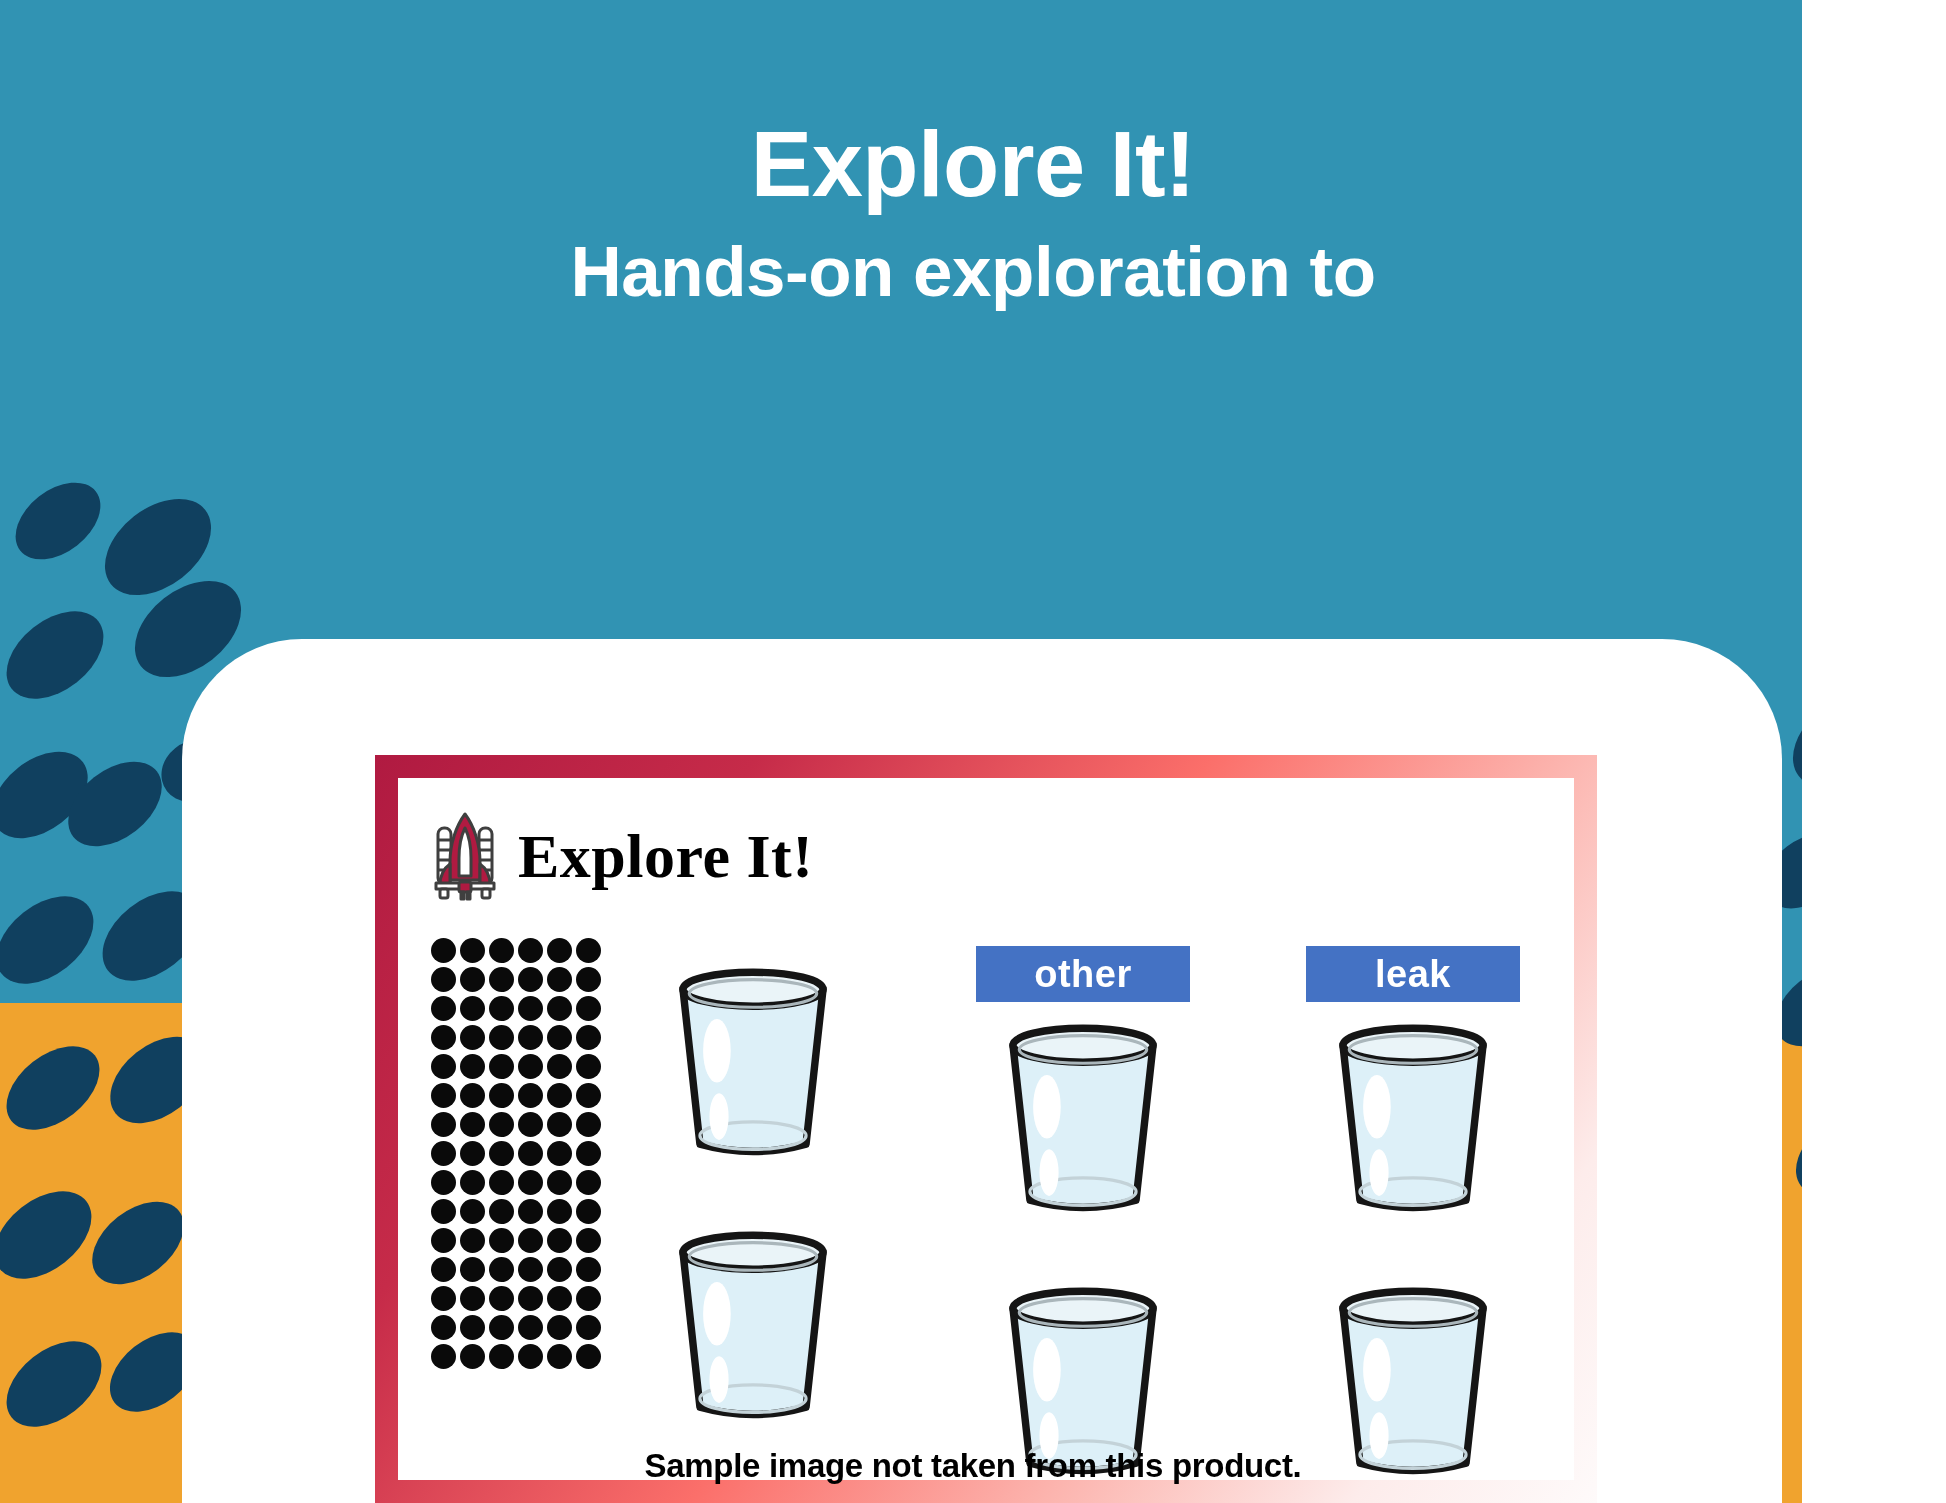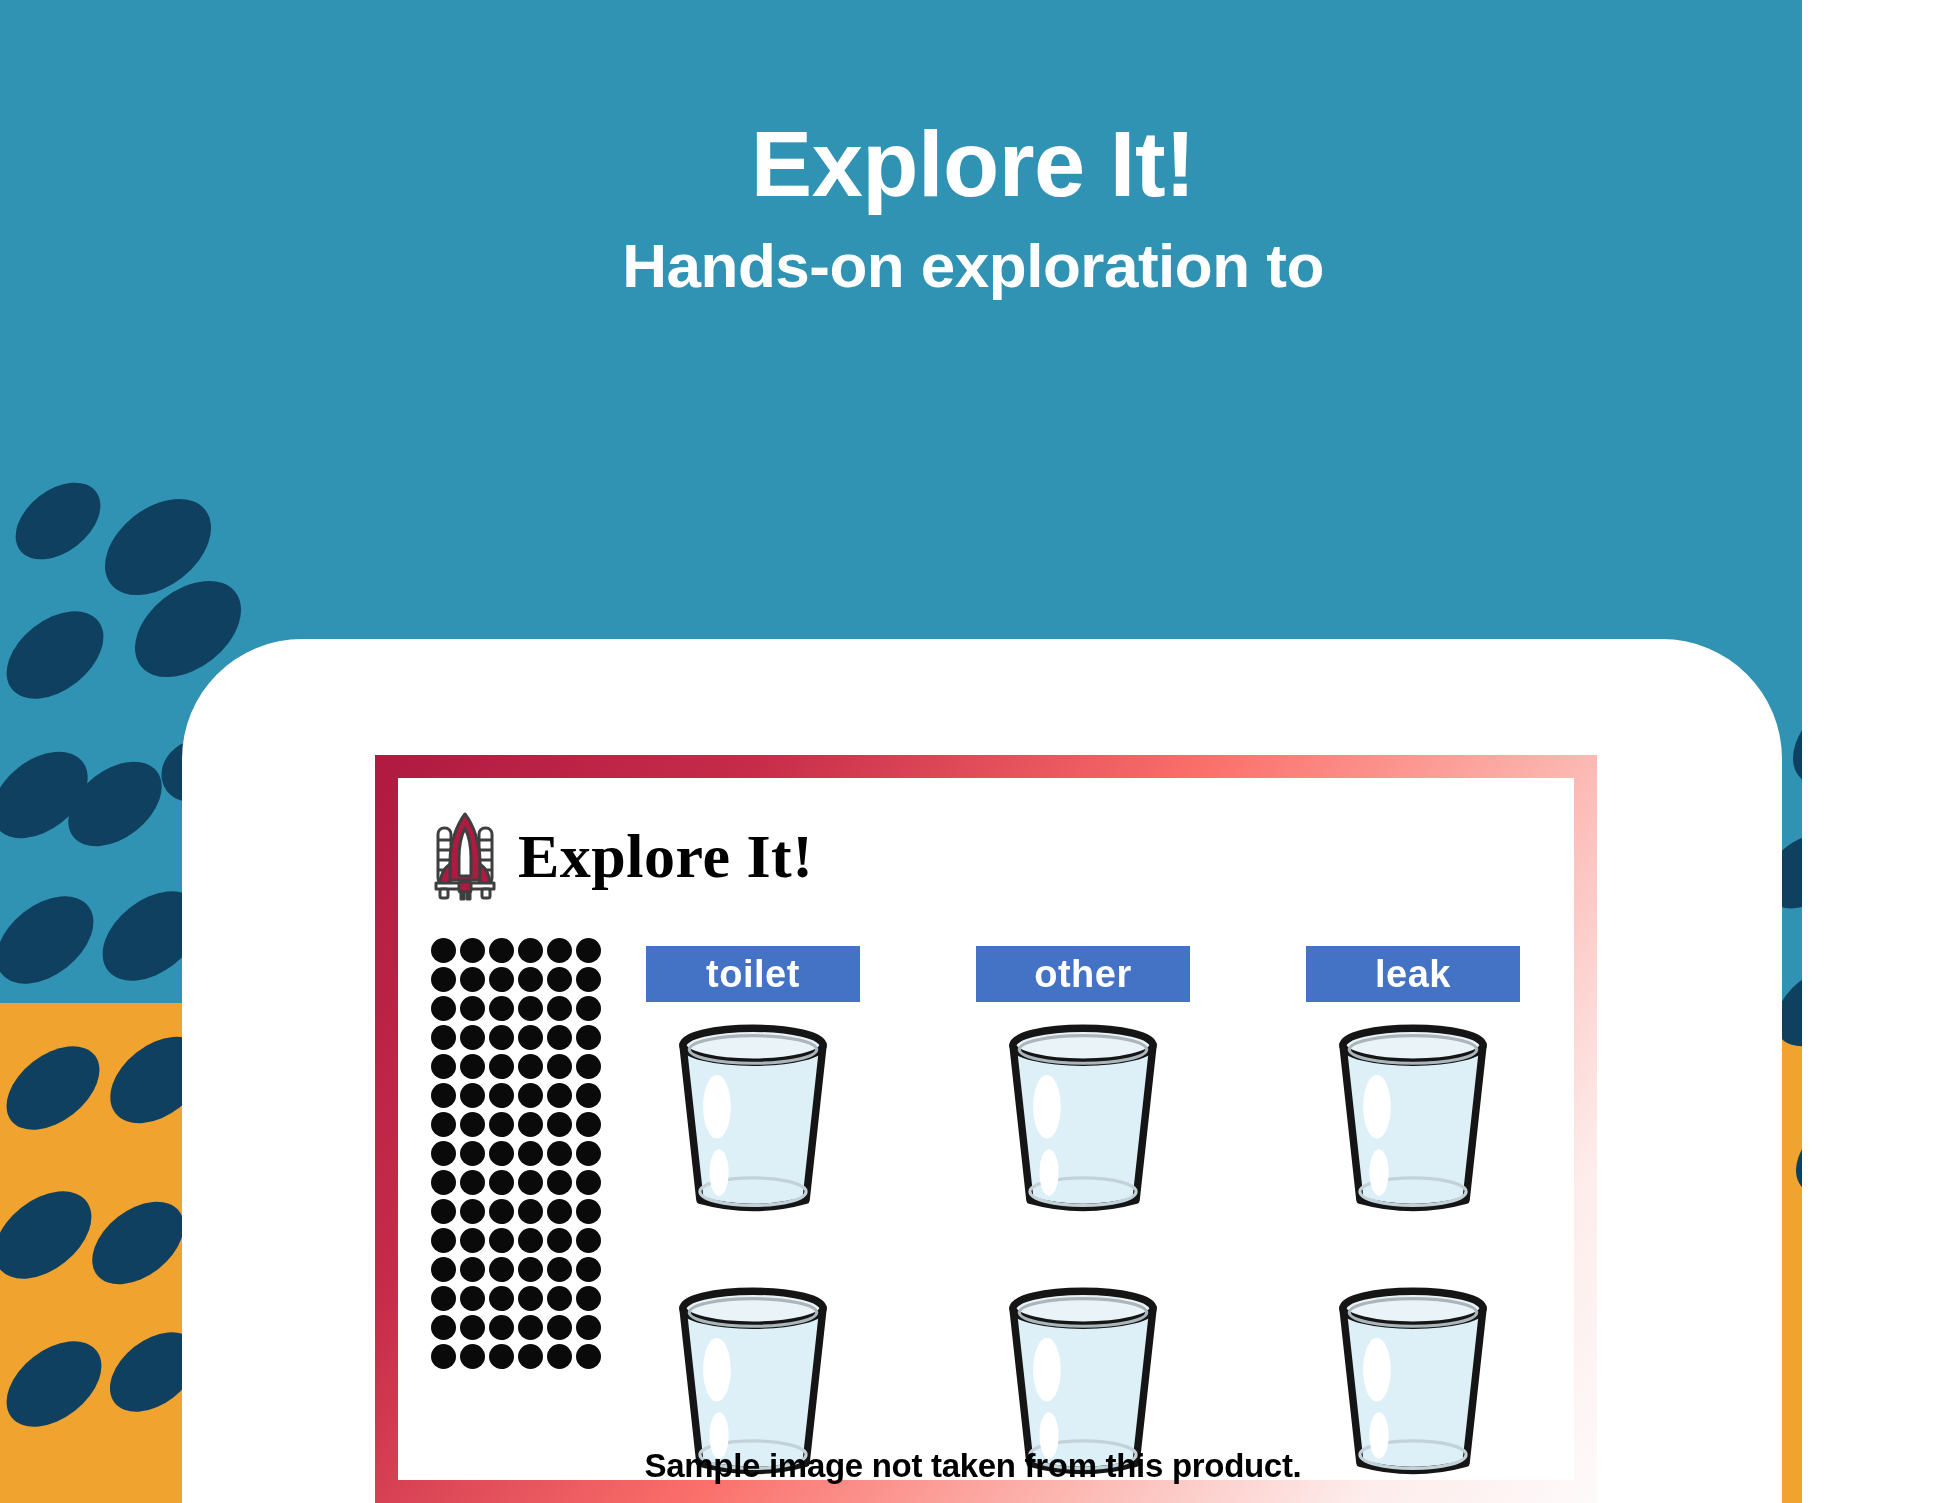--- a/index.html
+++ b/index.html
@@ -57,21 +57,21 @@
     line-height: 1.0;
   }
   .headline .line1 {
     display: block;
     font-size: 92px;
     margin-bottom: 20px;
   }
   .headline .line2,
   .headline .line3 {
     display: block;
-    font-size: 62px;
+    font-size: 71px;
     line-height: 1.17;
   }
 
   
   .tablet {
     position: absolute;
     left: 182px;
     top: 639px;
     width: 1600px;
     height: 960px;
@@ -355,21 +355,20 @@
           <div class="dot"></div>
           <div class="dot"></div>
           <div class="dot"></div>
           <div class="dot"></div>
           <div class="dot"></div>
           <div class="dot"></div>
         </div>
 
       <div class="columns" id="columns">
           <div class="column">
-            <div class="col-label">toilet</div>
             <div class="glass-slot">
               <svg class="glass-svg" width="170" height="191" viewBox="0 0 160 180">
                 <path d="M14 20 L30 166 Q80 180 130 166 L146 20 Z" fill="#ddf0f8" stroke="#151515" stroke-width="7" stroke-linejoin="round"></path>
                 <ellipse cx="80" cy="20" rx="66" ry="16" fill="#eaf4f8" stroke="#151515" stroke-width="7"></ellipse>
                 <ellipse cx="80" cy="24" rx="60" ry="13" fill="none" stroke="#aab6bb" stroke-width="3"></ellipse>
                 <ellipse cx="80" cy="158" rx="50" ry="13" fill="none" stroke="#c3d2d8" stroke-width="3"></ellipse>
                 <ellipse cx="46" cy="78" rx="13" ry="30" fill="#ffffff"></ellipse>
                 <ellipse cx="48" cy="140" rx="9" ry="22" fill="#ffffff"></ellipse>
               </svg>
             </div>

